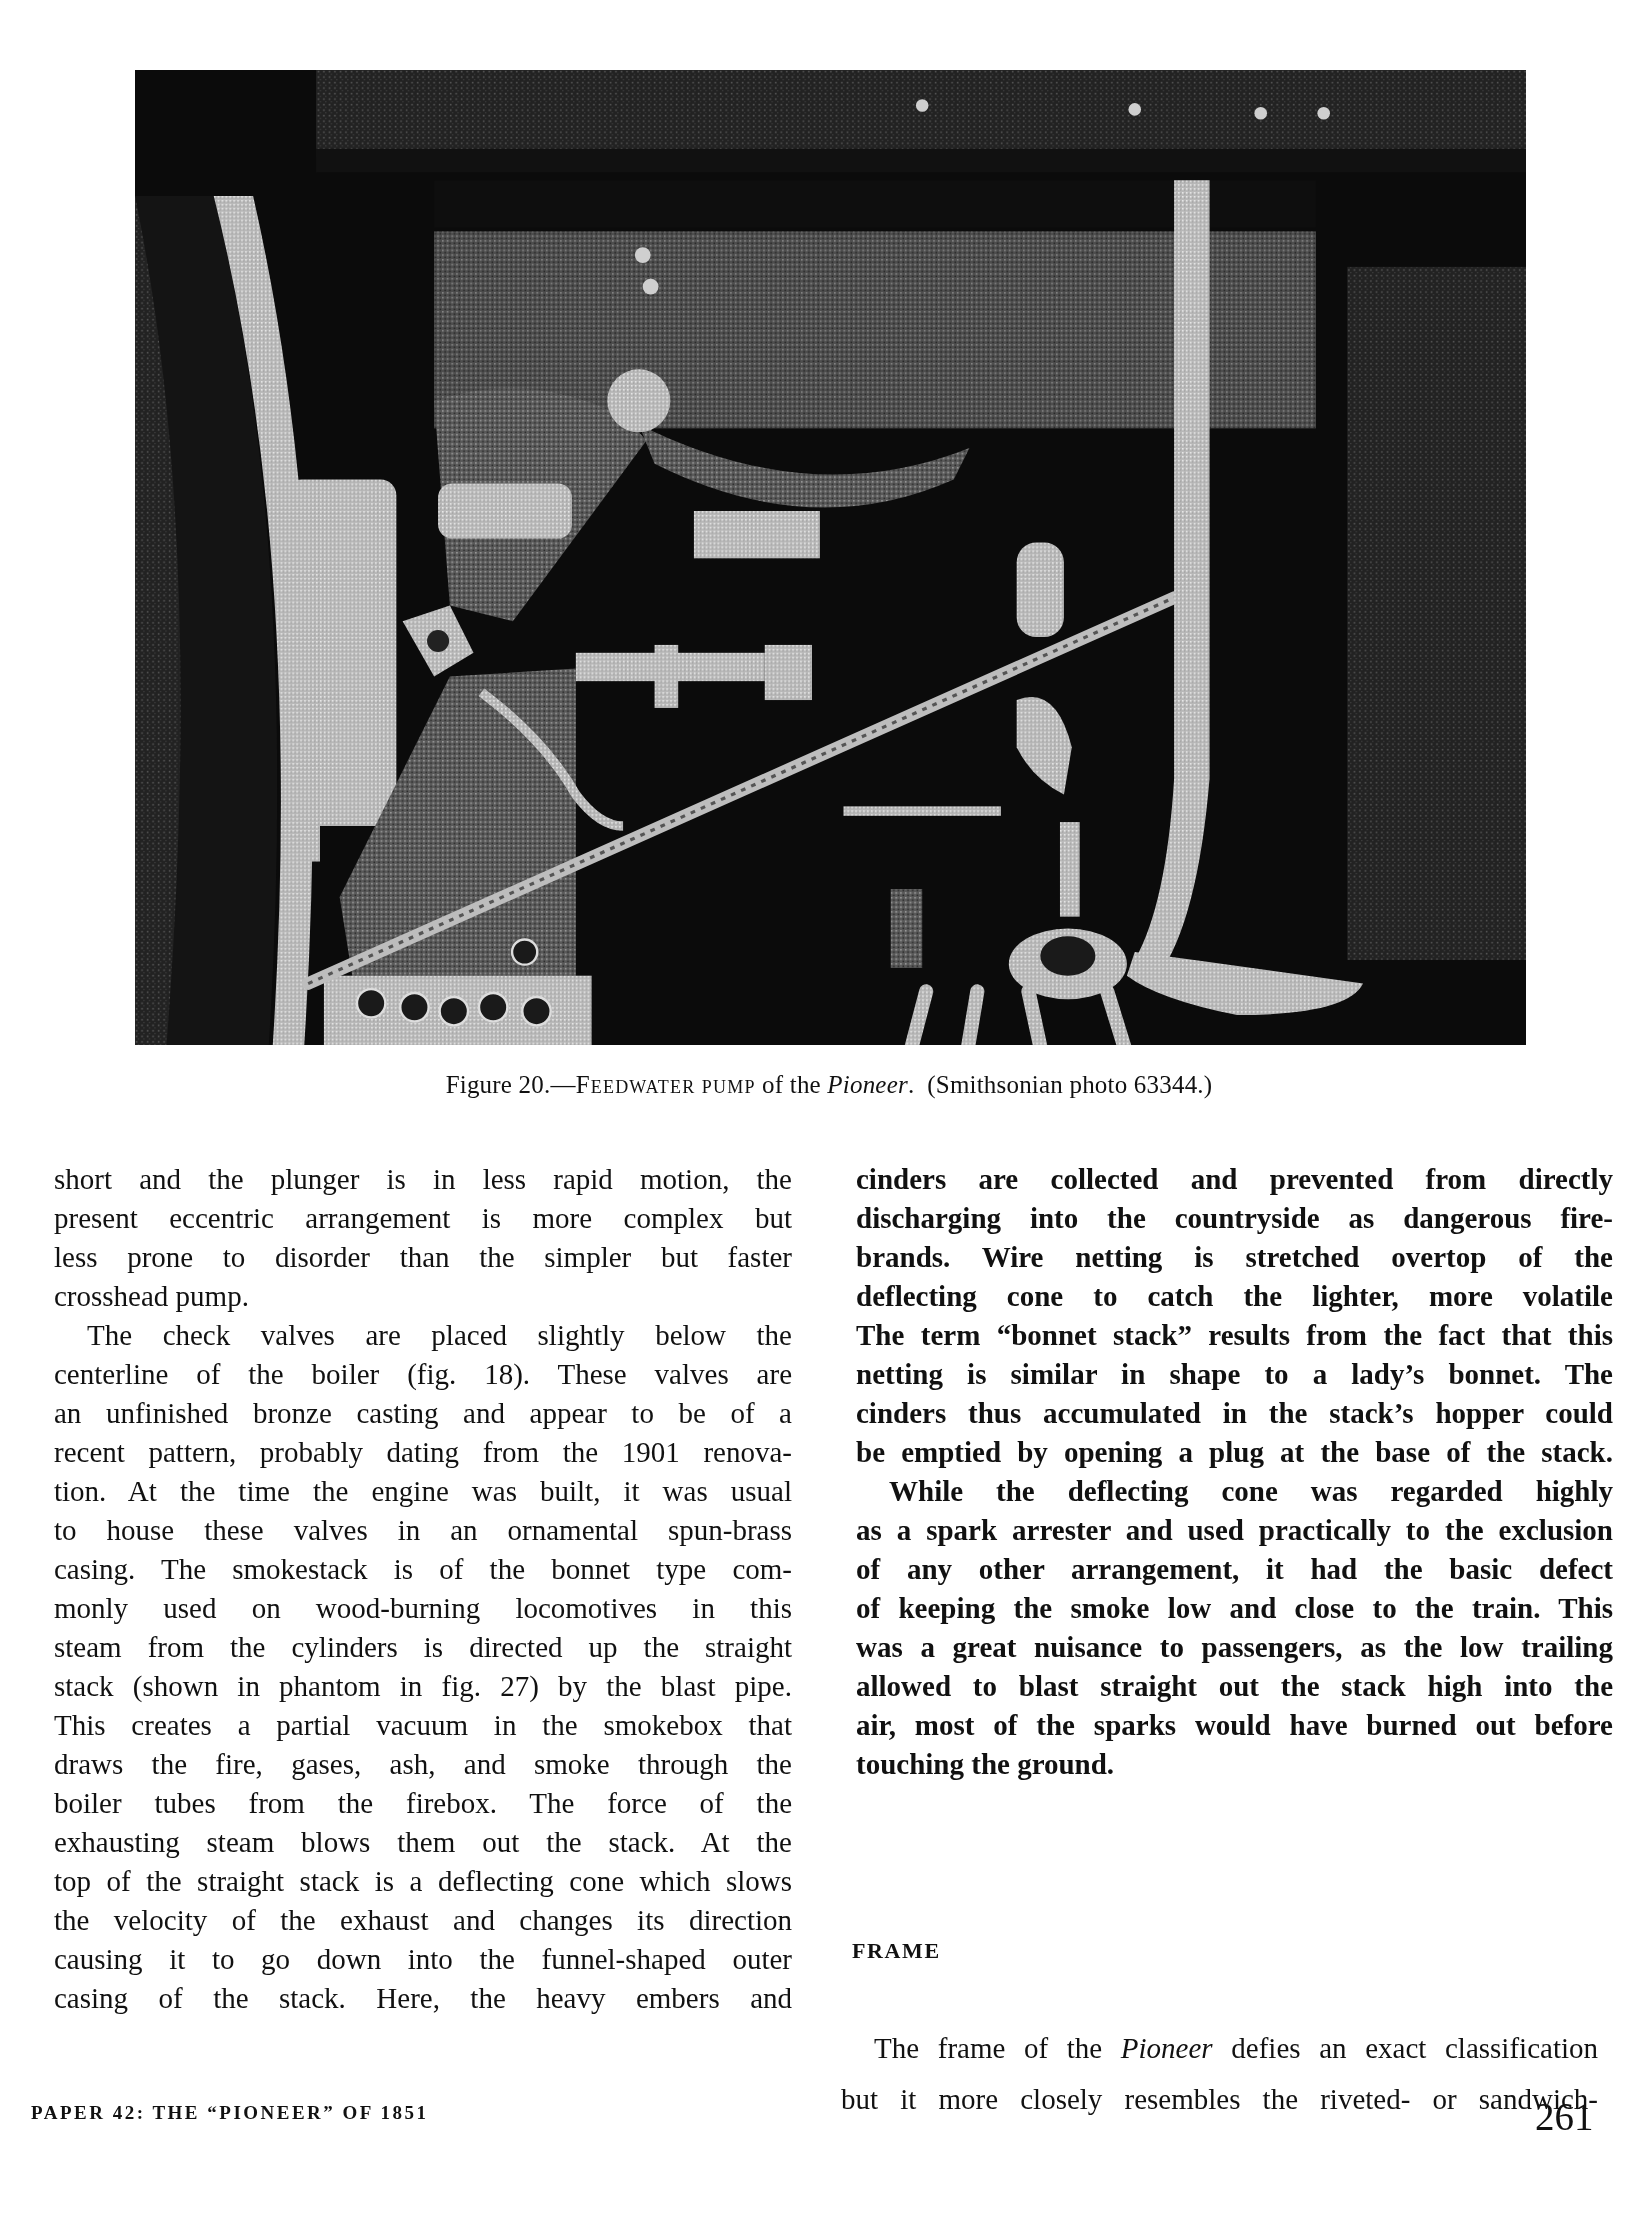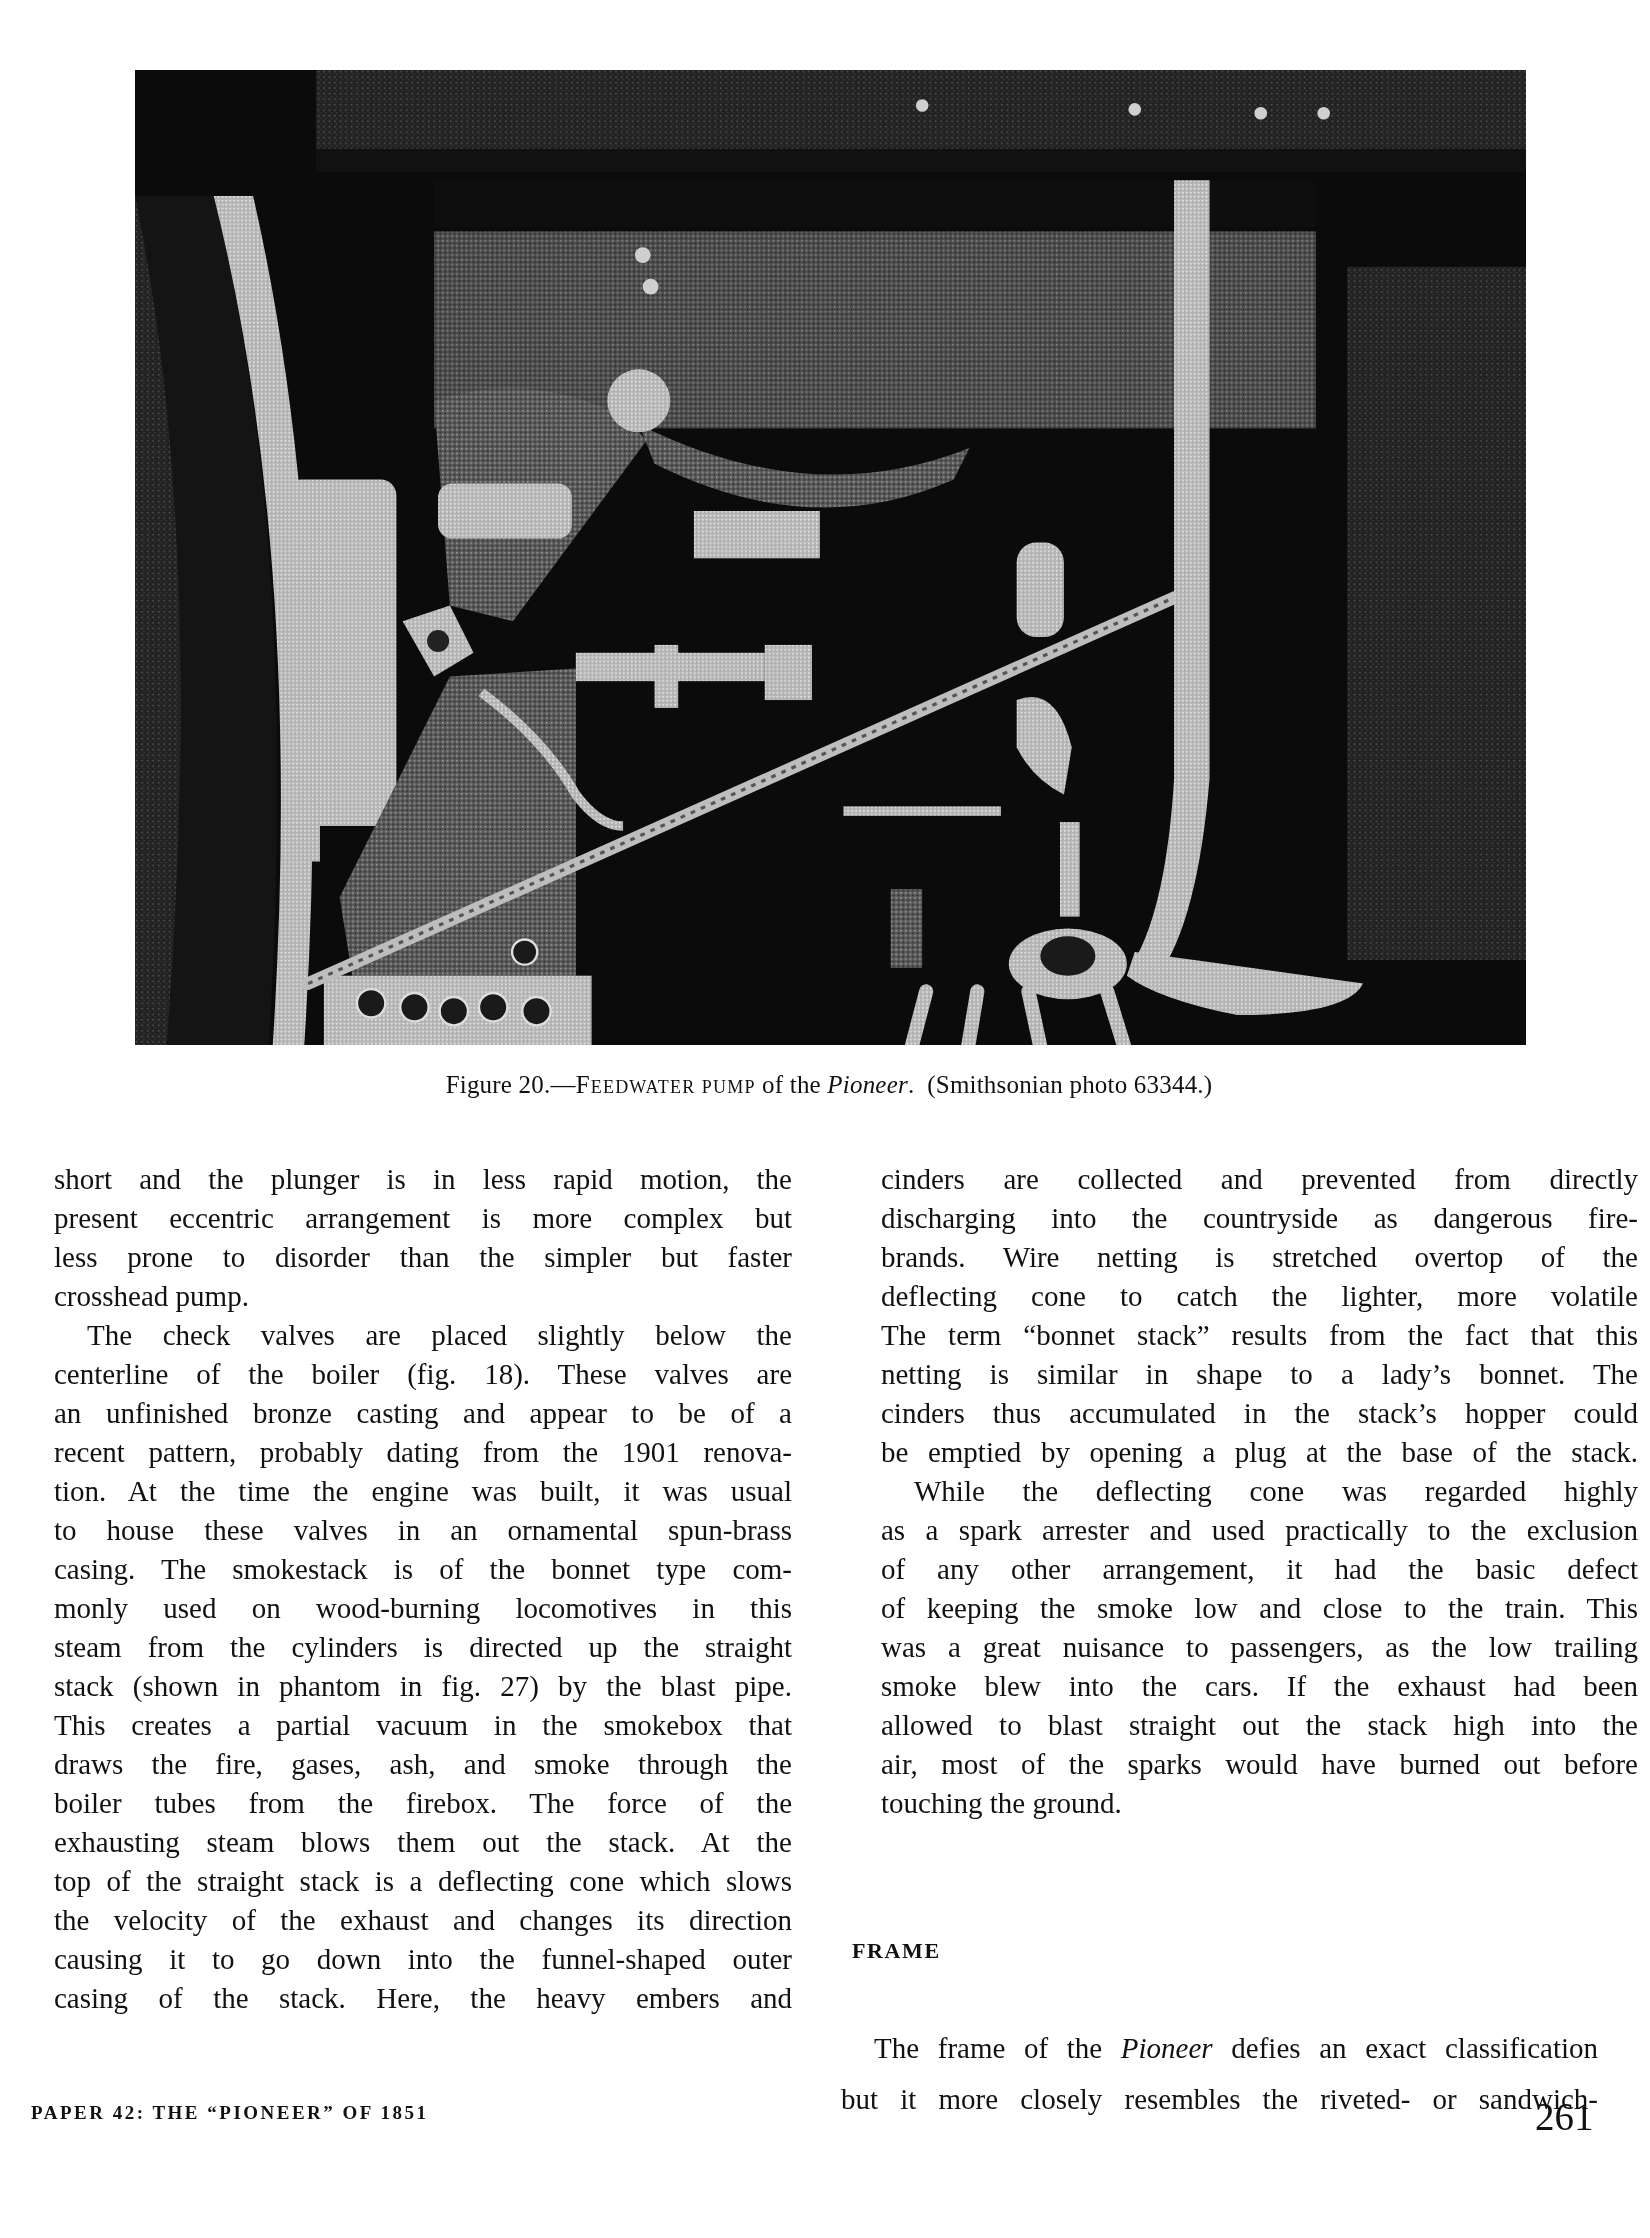--- a/index.html
+++ b/index.html
@@ -19,21 +19,21 @@
     }
     .caption .sc { font-variant: small-caps; letter-spacing: 1.2px; }
     .caption em { font-style: italic; }
     .caption .num { font-variant-numeric: oldstyle-nums; }
     .col {
       position: absolute; top: 1160px;
       font-size: 29px; line-height: 39px; text-align: justify;
       hyphens: manual;
     }
     .col-left { left: 54px; width: 738px; }
-    .col-right { left: 881px; width: 757px; }
+    .col-right { left: 856px; width: 757px; font-weight: bold; }
     .col .line { display: block; text-align: justify; text-align-last: justify; white-space: nowrap; }
     .col .line.last { text-align-last: left; }
     .heading {
       position: absolute; left: 852px; top: 1938px;
       font-size: 22px; font-weight: bold; letter-spacing: 1.6px;
     }
     .col-right-2 { position: absolute; left: 841px; top: 2017px; width: 757px;
       font-size: 29px; line-height: 39px; }
     .col-right-2 .line { display: block; text-align: justify; text-align-last: justify; white-space: nowrap; margin-top: 12px; }
     .col-right-2 .line.first { padding-left: 33px; }
@@ -190,21 +190,20 @@
   <span class="line">deflecting cone to catch the lighter, more volatile</span>
   <span class="line">The term “bonnet stack” results from the fact that this</span>
   <span class="line">netting is similar in shape to a lady’s bonnet. The</span>
   <span class="line">cinders thus accumulated in the stack’s hopper could</span>
   <span class="line">be emptied by opening a plug at the base of the stack.</span>
   <span class="line" style="padding-left:33px">While the deflecting cone was regarded highly</span>
   <span class="line">as a spark arrester and used practically to the exclusion</span>
   <span class="line">of any other arrangement, it had the basic defect</span>
   <span class="line">of keeping the smoke low and close to the train. This</span>
   <span class="line">was a great nuisance to passengers, as the low trailing</span>
-  <span class="line">smoke blew into the cars. If the exhaust had been</span>
   <span class="line">allowed to blast straight out the stack high into the</span>
   <span class="line">air, most of the sparks would have burned out before</span>
   <span class="line last">touching the ground.</span>
 </div>
 
 <div class="heading">FRAME</div>
 
 <div class="col-right-2">
   <span class="line first"><span>The frame of the </span><em>Pioneer</em><span> defies an exact classification</span></span>
   <span class="line">but it more closely resembles the riveted- or sandwich-</span>

